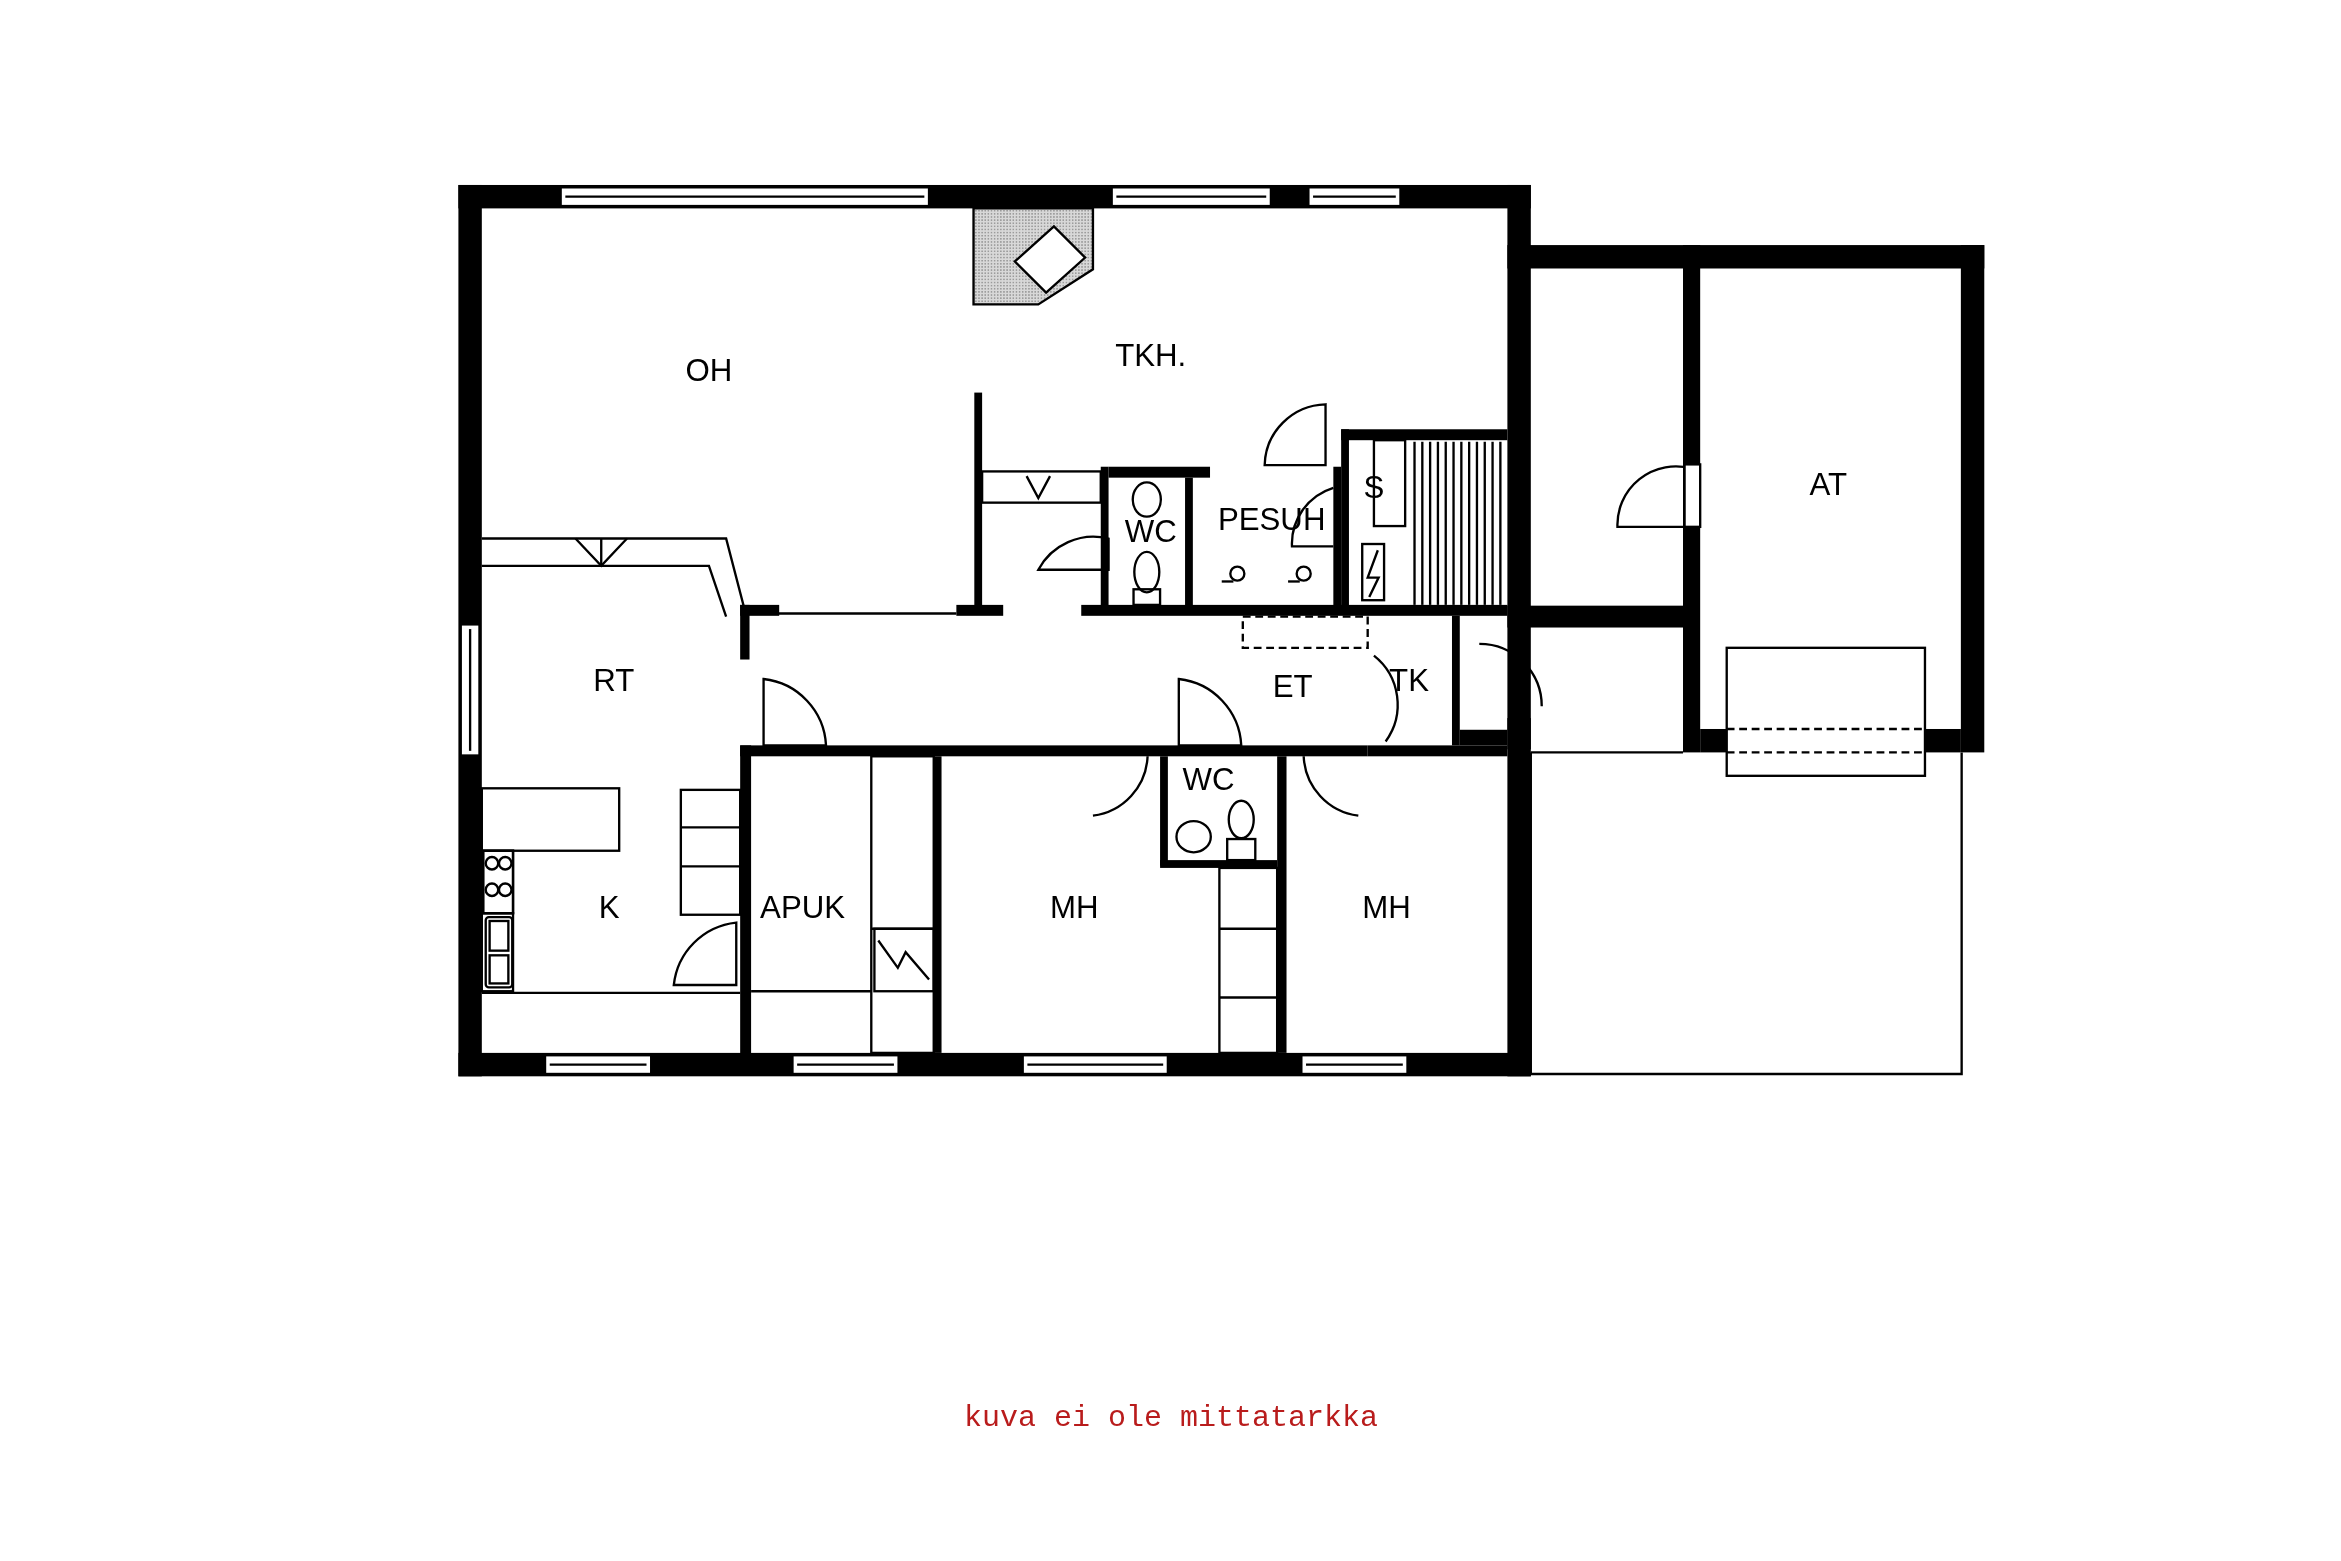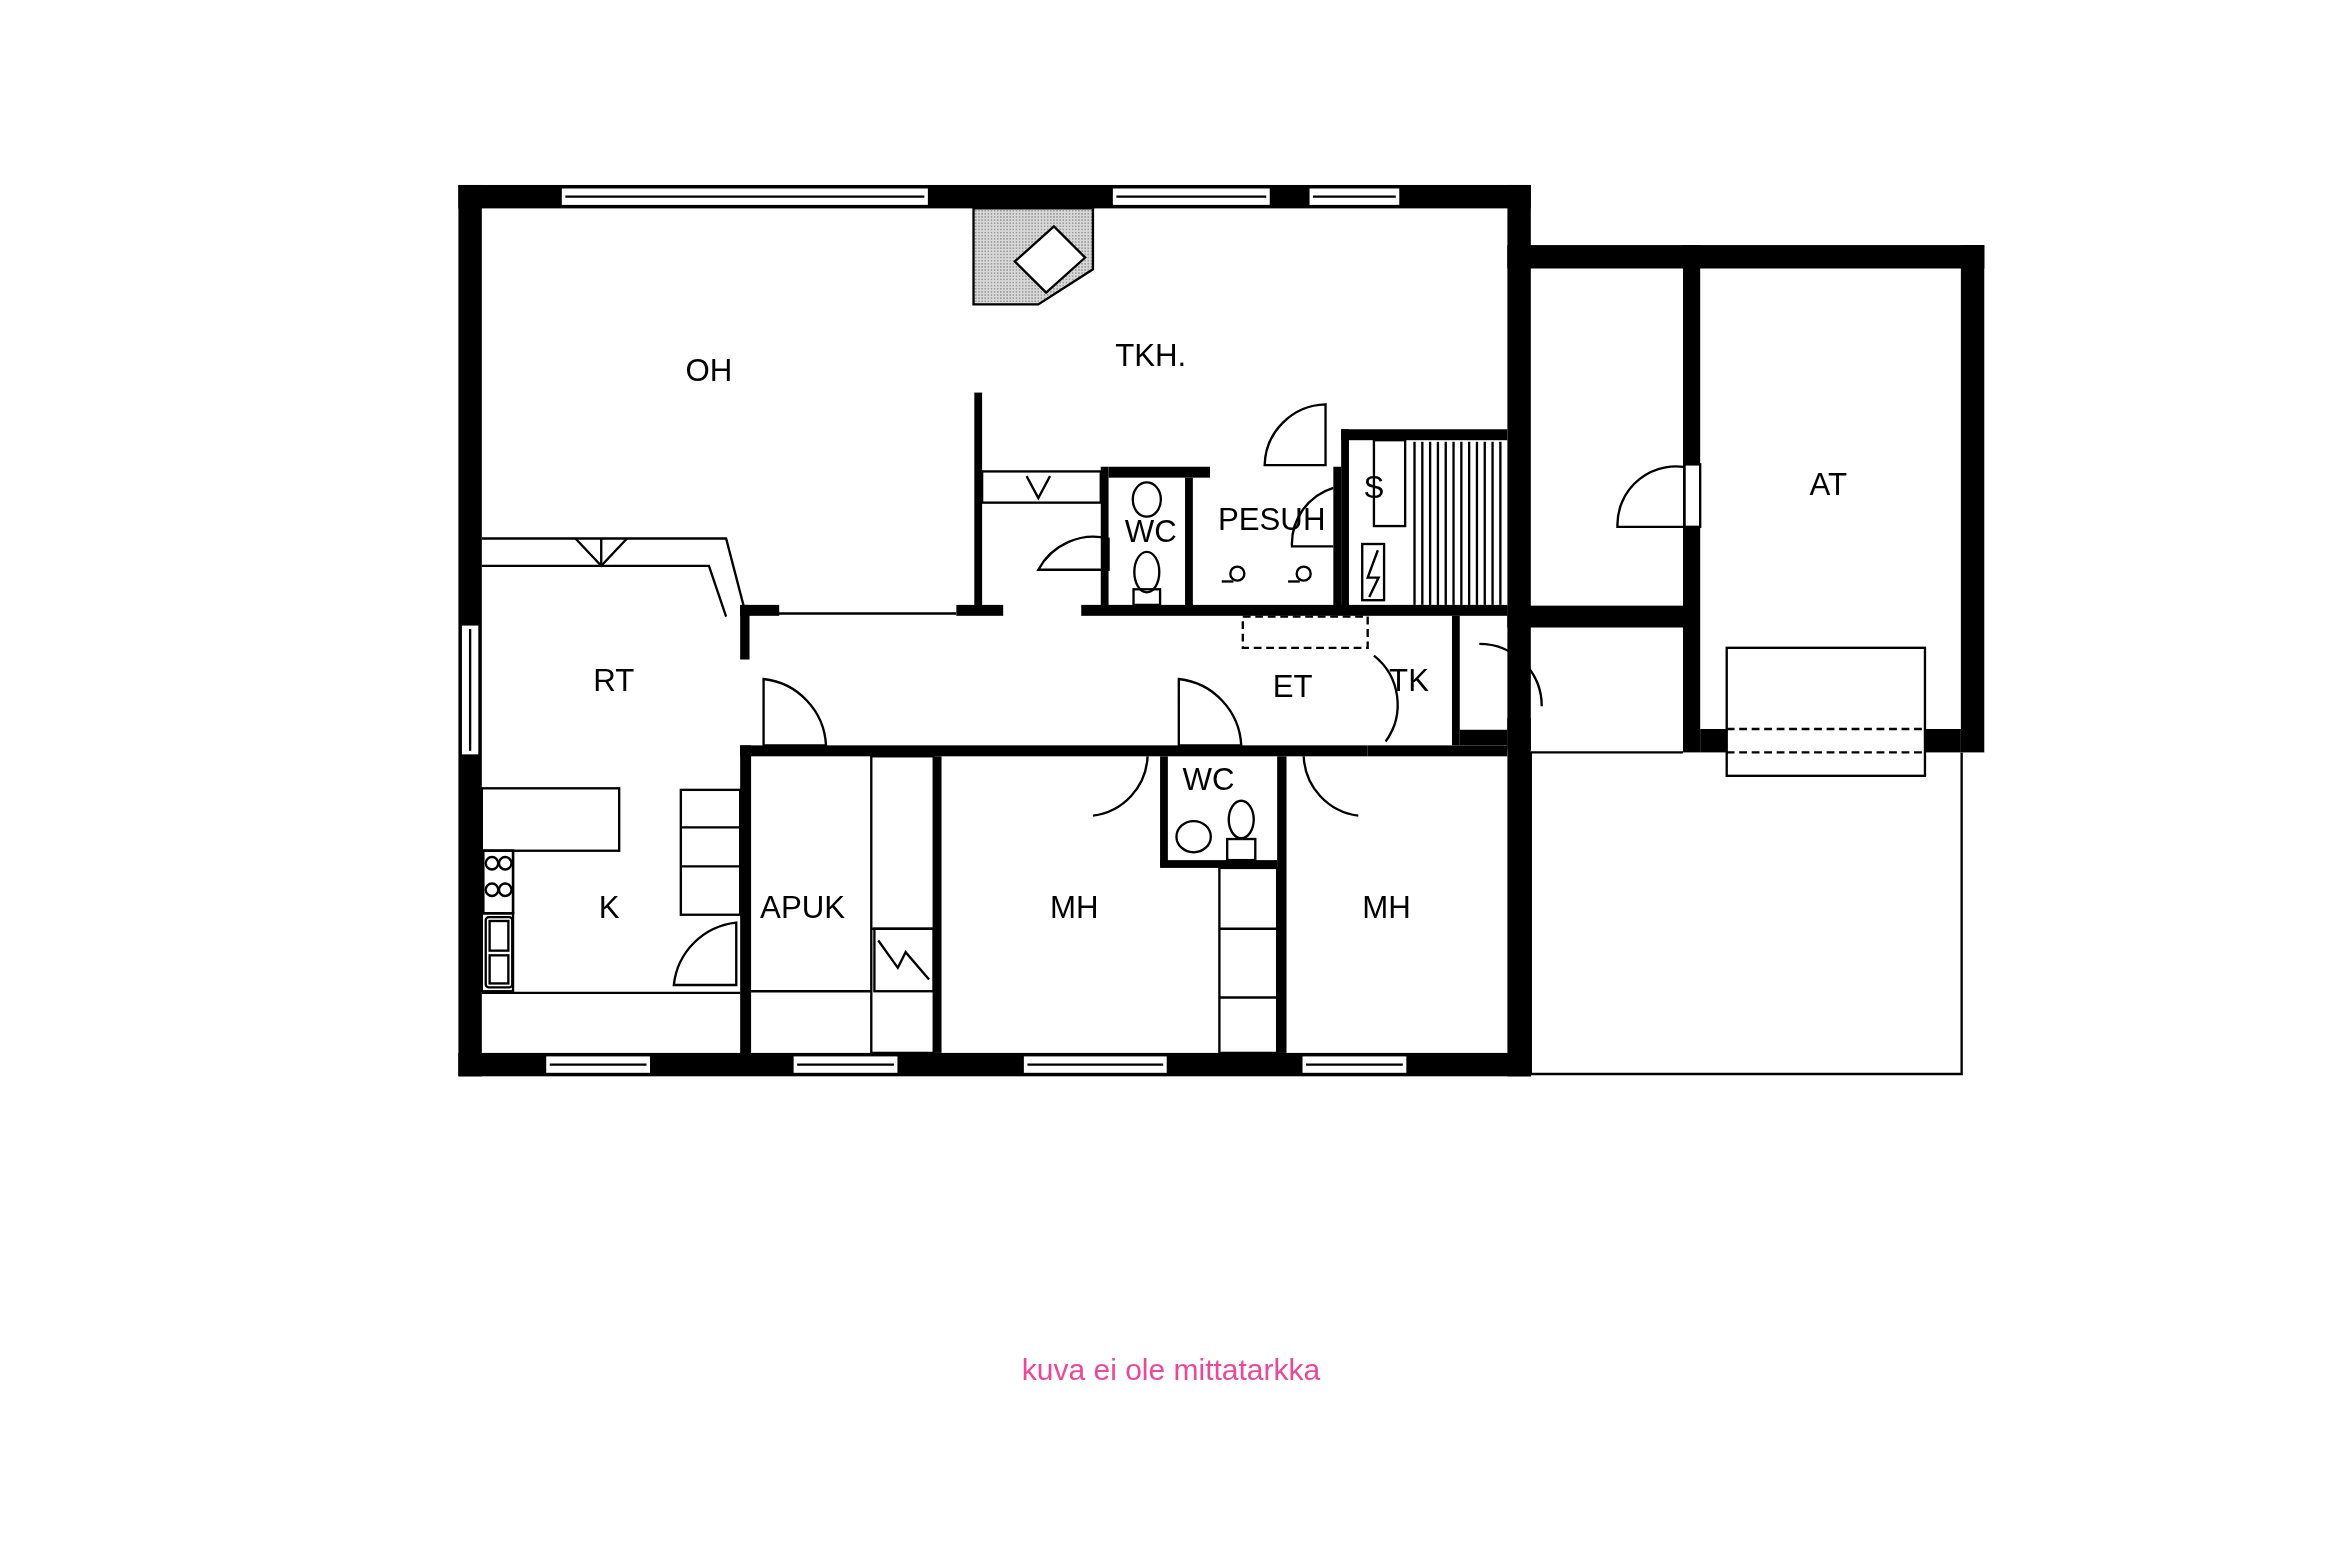--- a/index.html
+++ b/index.html
@@ -2,21 +2,21 @@
 <html style="font-size:12.5px"><head>
 <meta charset="utf-8">
 <style>
   html,body{margin:0;padding:0;background:#ffffff;}
   body{width:2342px;height:1561px;position:relative;overflow:hidden;font-family:"Liberation Sans",sans-serif;}
   #plan{position:absolute;left:0;top:0;width:2342px;height:1561px;}
   .wall{fill:#000;}
   .thin{fill:none;stroke:#000;stroke-width:3;}
   .win{fill:#fff;stroke:#000;stroke-width:3;}
   .lbl{font-family:"Liberation Sans",sans-serif;font-size:40px;fill:#000;text-anchor:middle;dominant-baseline:middle;}
-  .caption{position:absolute;left:0;width:2342px;top:1353px;text-align:center;font-size:30px;color:#ec4899;font-family:Liberation Sans, sans-serif;}
+  .caption{position:absolute;left:0;width:2342px;top:1401px;text-align:center;font-size:30px;color:#b91c1c;font-family:Liberation Mono, monospace;}
 </style>
 </head>
 <body>
 
 <svg id="plan" viewBox="0 0 3000 2000" xmlns="http://www.w3.org/2000/svg">
   <defs>
     <pattern id="dots" width="4" height="4" patternUnits="userSpaceOnUse">
       <rect width="4" height="4" fill="#d8d8d8"></rect>
       <circle cx="2" cy="2" r="1" fill="#888"></circle>
     </pattern>

